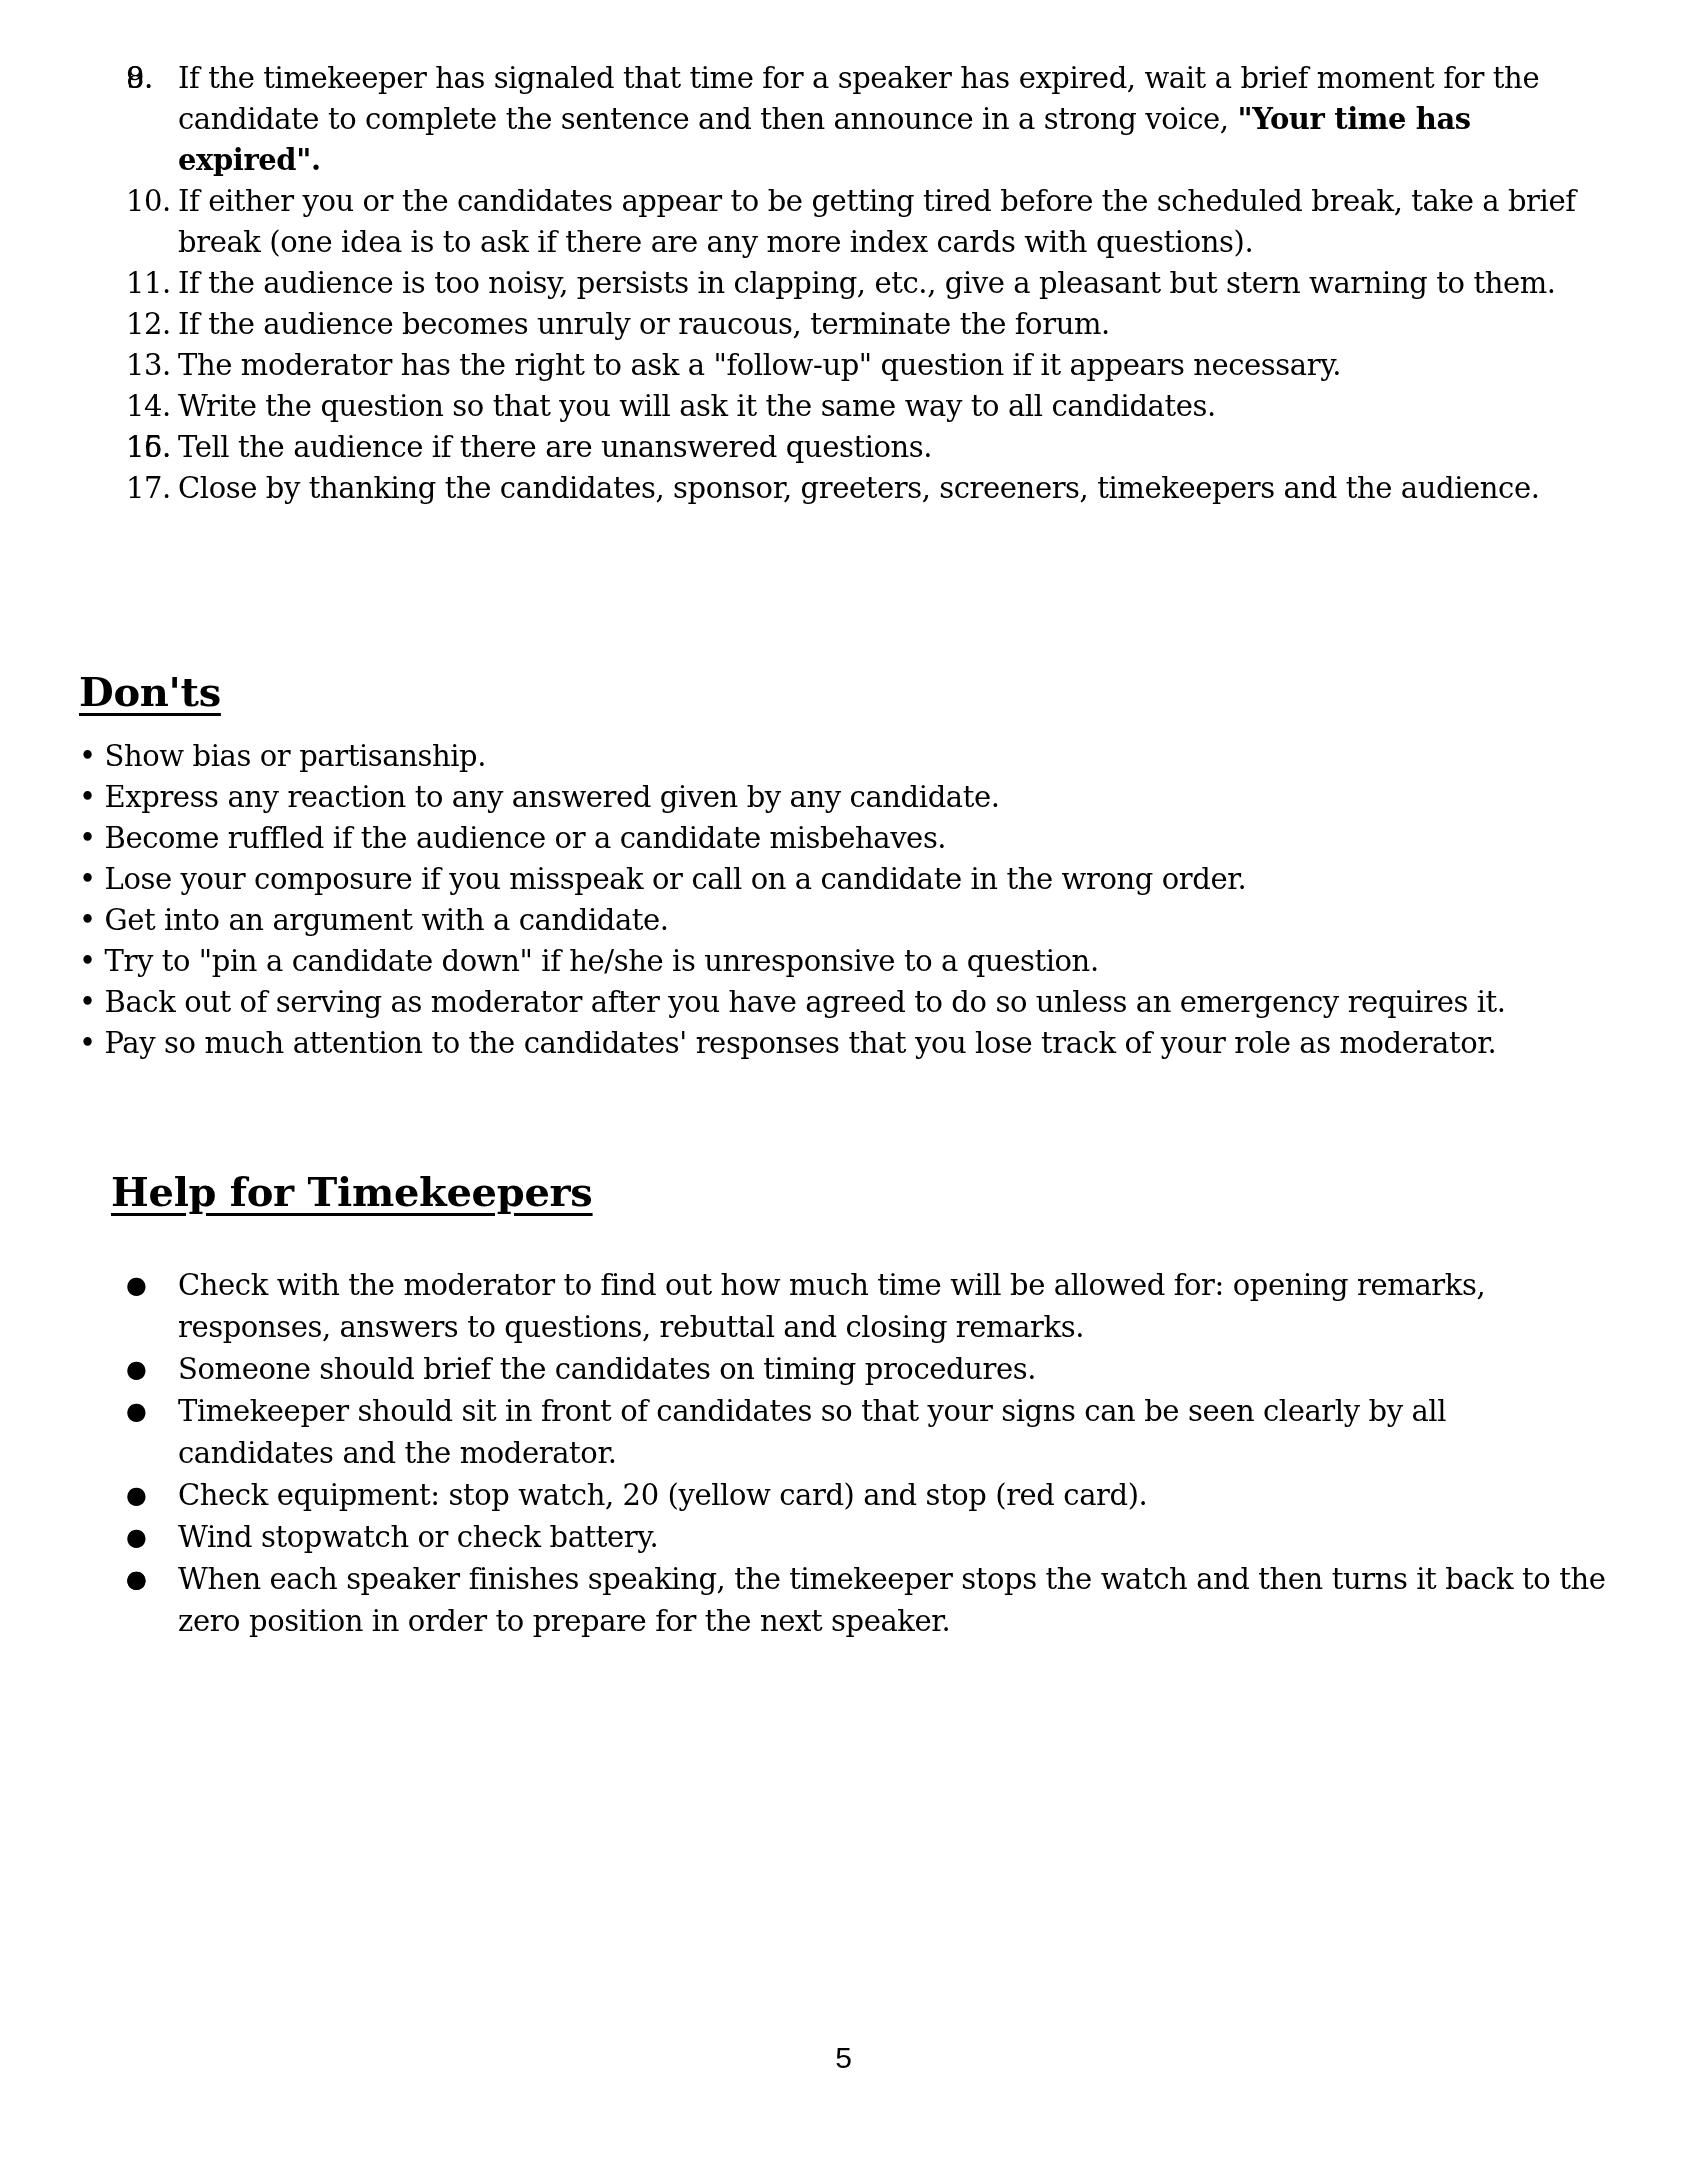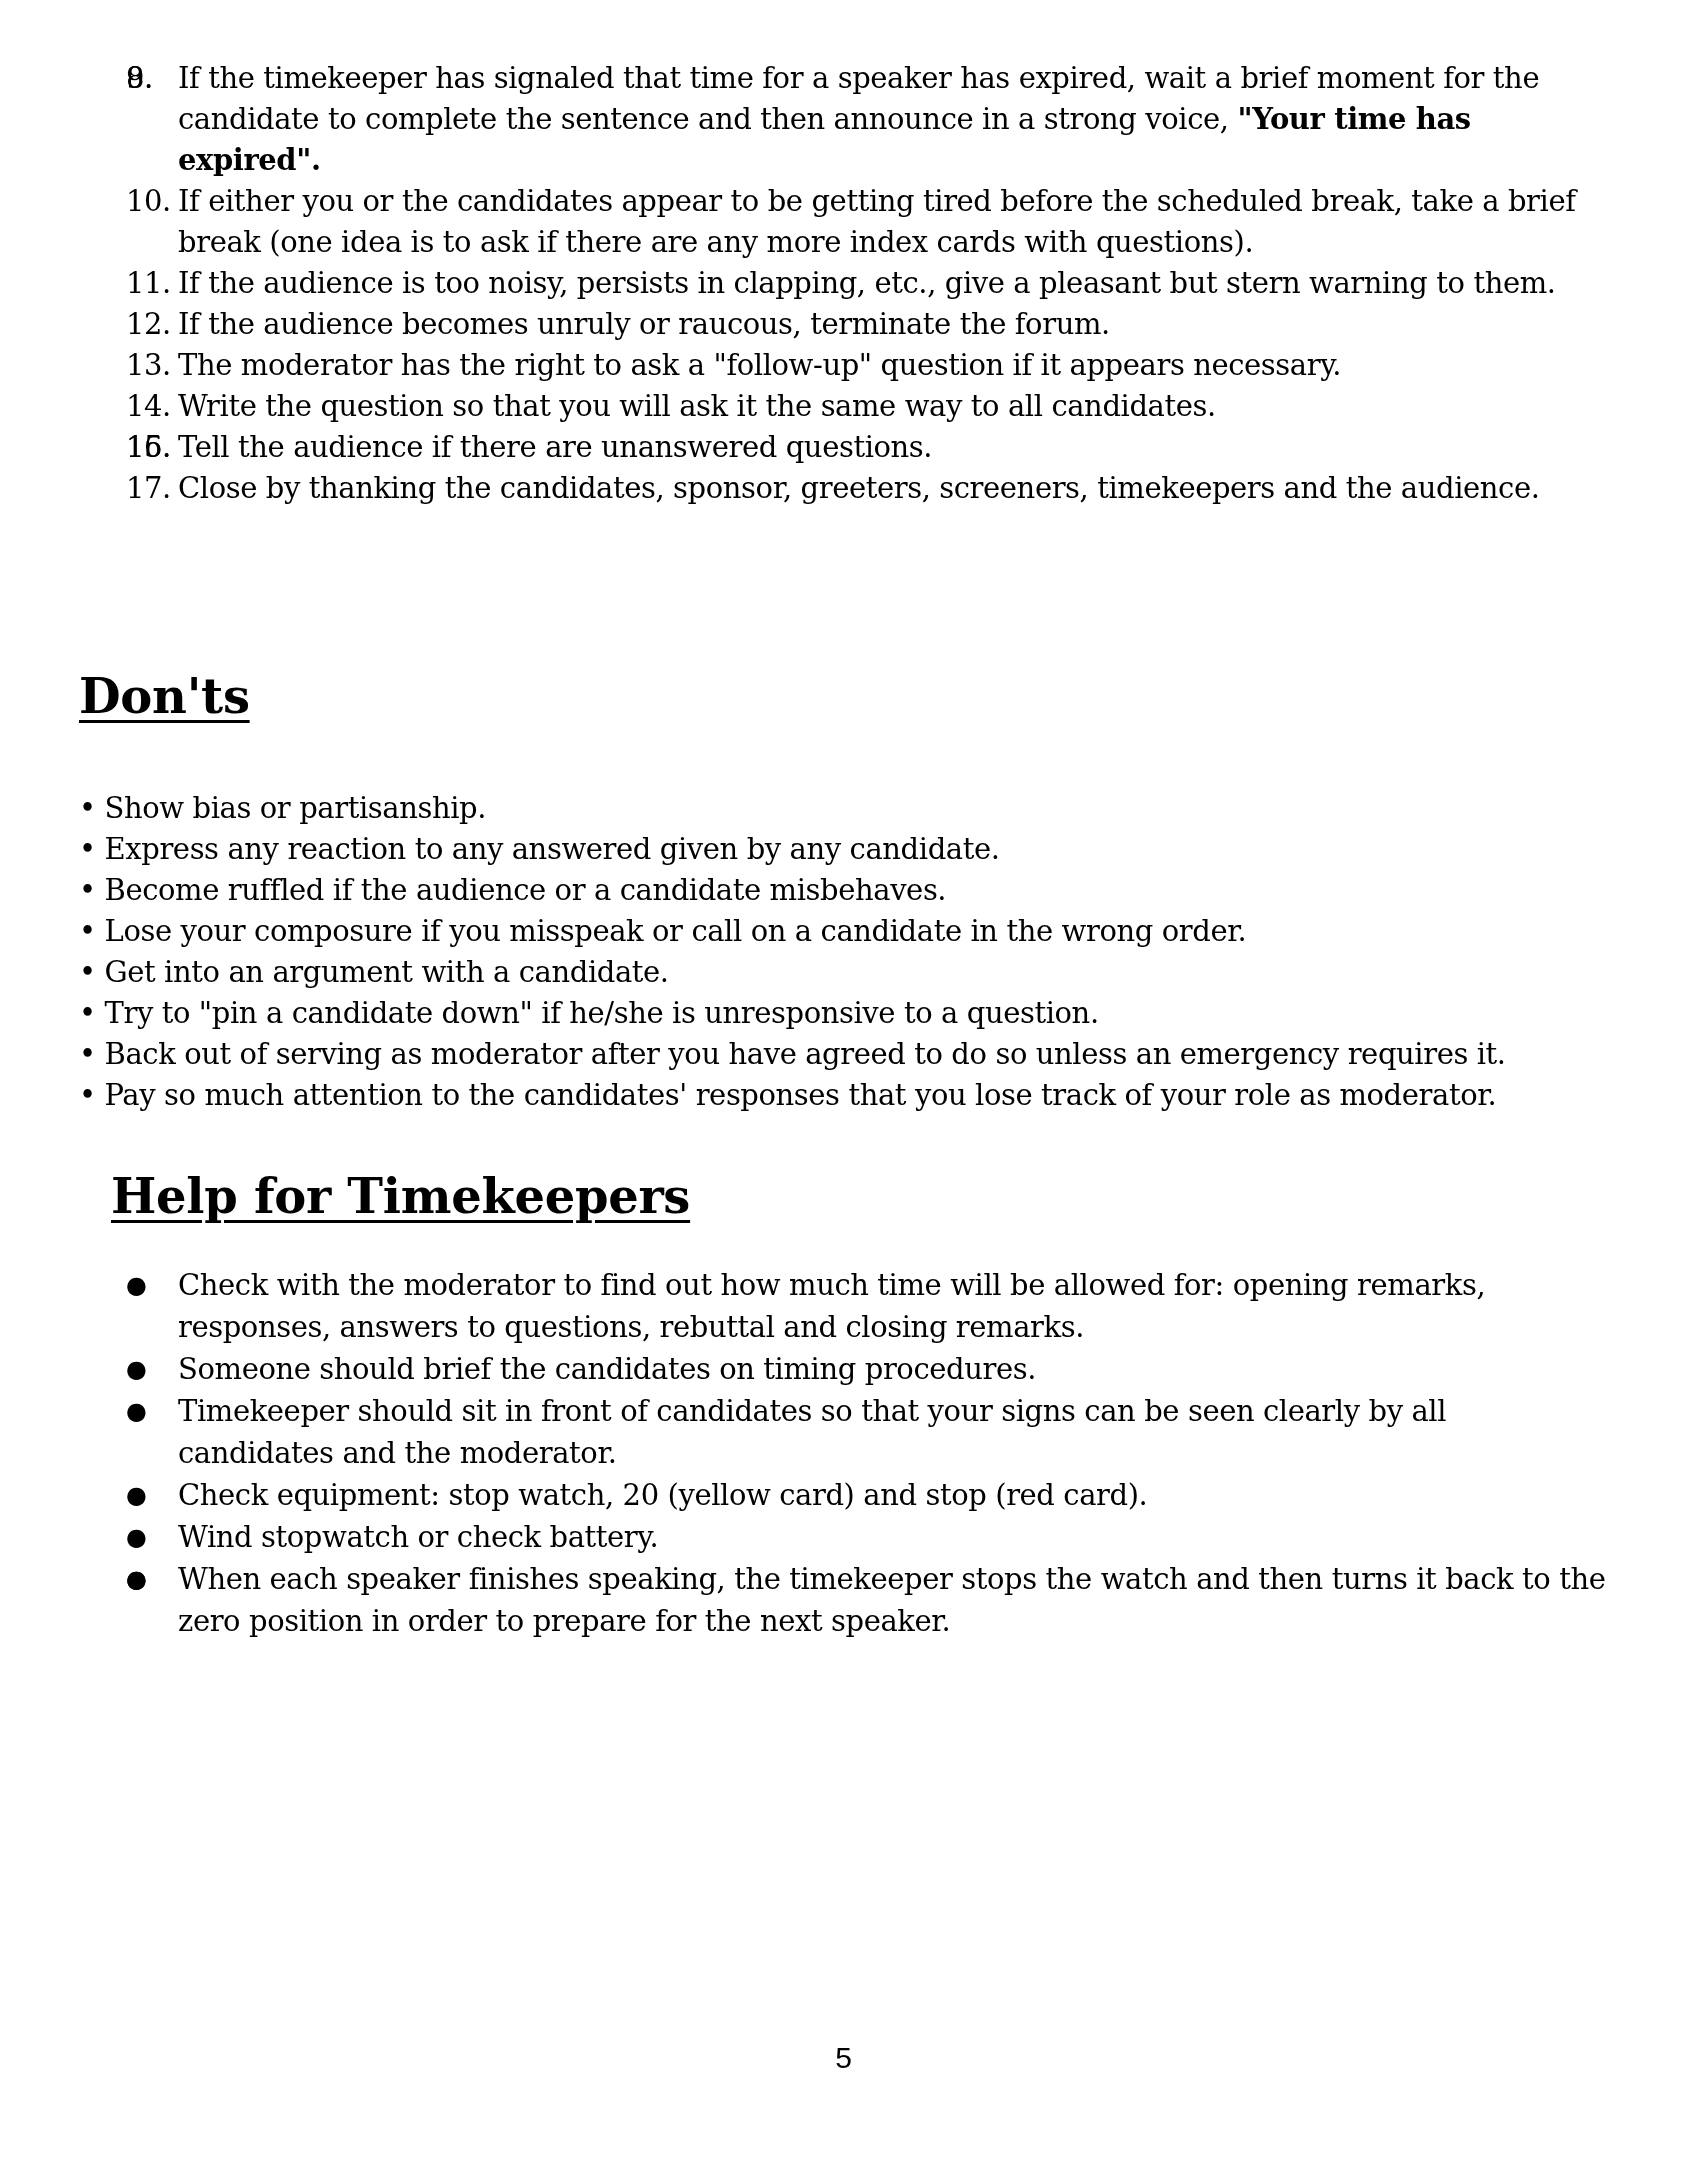--- a/index.html
+++ b/index.html
@@ -3,25 +3,25 @@
 <meta charset="utf-8">
 <style>
   html, body { margin: 0; padding: 0; background: #ffffff; }
   body { width: 1687px; height: 2183px; position: relative; overflow: hidden;
          font-family: "DejaVu Serif", "Liberation Serif", serif; color: #000; }
   .page { position: absolute; left: 0; top: 0; width: 1687px; height: 2183px; }
   .numlist { position: absolute; left: 126px; top: 58px; width: 1482px; margin: 0; padding: 0; list-style: none; }
   .numlist li { position: relative; padding-left: 52px; font-size: 29px; line-height: 41px; letter-spacing: -0.4px; }
   .numlist li .num { position: absolute; left: 0; top: 0; }
   .numlist li b { font-weight: bold; }
-  h2 { position: absolute; left: 79px; margin: 0; font-size: 48px; font-weight: bold; text-decoration: underline;
+  h2 { position: absolute; left: 79px; margin: 0; font-size: 40px; font-weight: bold; text-decoration: underline;
        text-decoration-thickness: 2.6px; text-underline-offset: 6.6px; letter-spacing: -0.3px; }
   .donts-title { top: 668px; }
   .help-title { top: 1168px; margin-left: 32px; }
-  .dontlist { position: absolute; left: 79px; top: 788px; width: 1522px; margin: 0; padding: 0; list-style: none; }
+  .dontlist { position: absolute; left: 79px; top: 736px; width: 1522px; margin: 0; padding: 0; list-style: none; }
   .dontlist li { font-size: 29px; line-height: 41px; letter-spacing: -0.4px; }
   .helplist { position: absolute; left: 126px; top: 1264px; width: 1482px; margin: 0; padding: 0; list-style: none; }
   .helplist li { position: relative; padding-left: 52px; font-size: 29px; line-height: 42px; letter-spacing: -0.4px; }
   .helplist li .bullet { position: absolute; left: 0; top: 0; font-family: "DejaVu Sans", sans-serif; font-size: 24px; }
   .pagenum { position: absolute; left: 0; width: 1687px; top: 2041px; text-align: center;
              font-family: "Liberation Sans", sans-serif; font-size: 30px; }
 </style>
 </head>
 <body>
 

